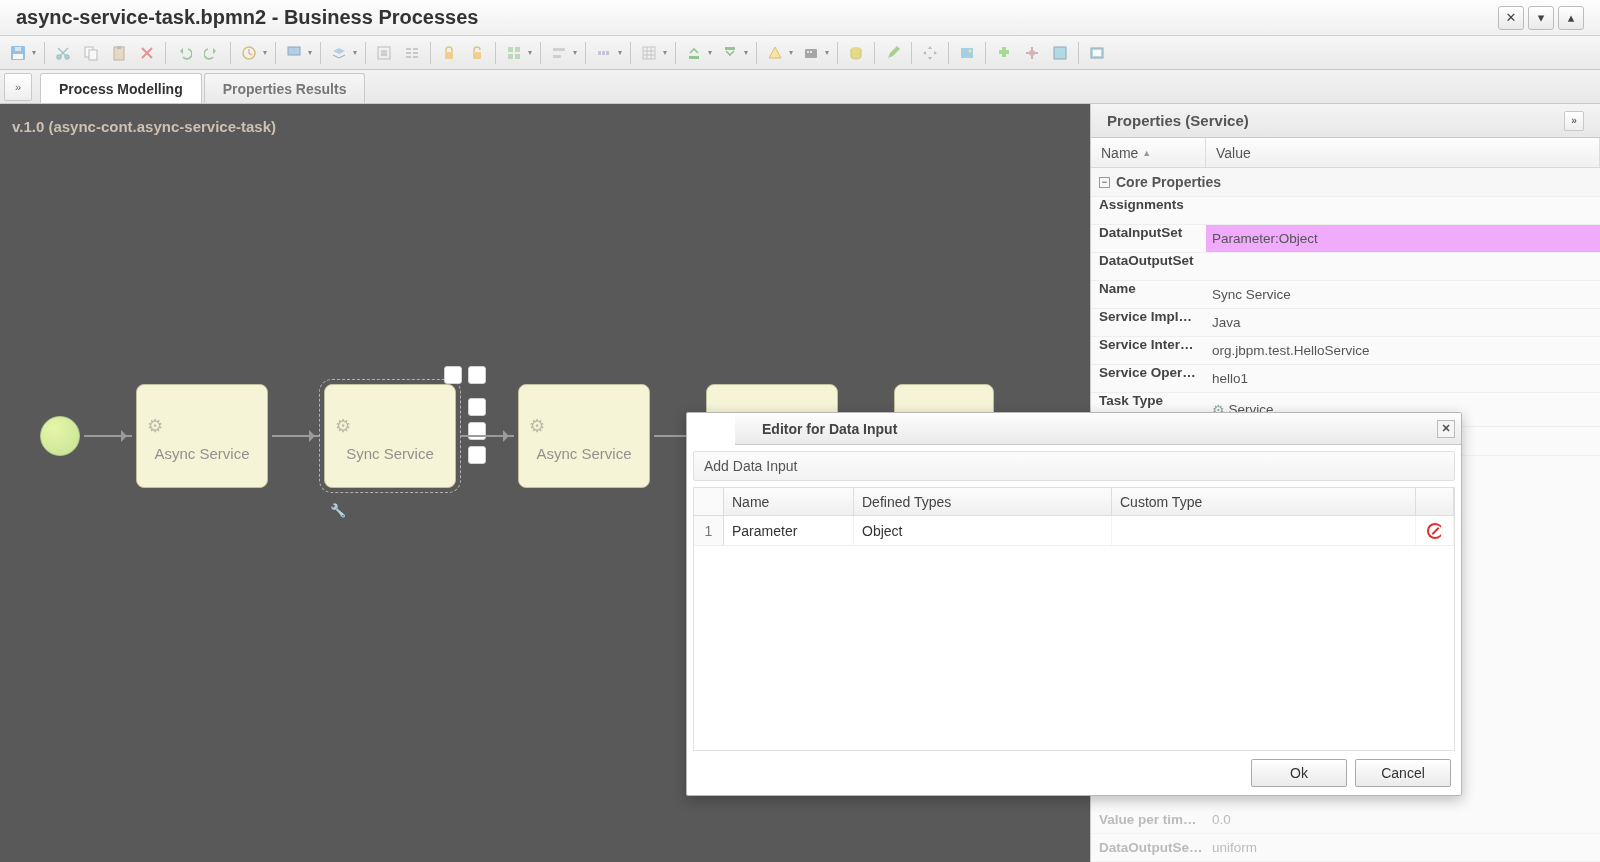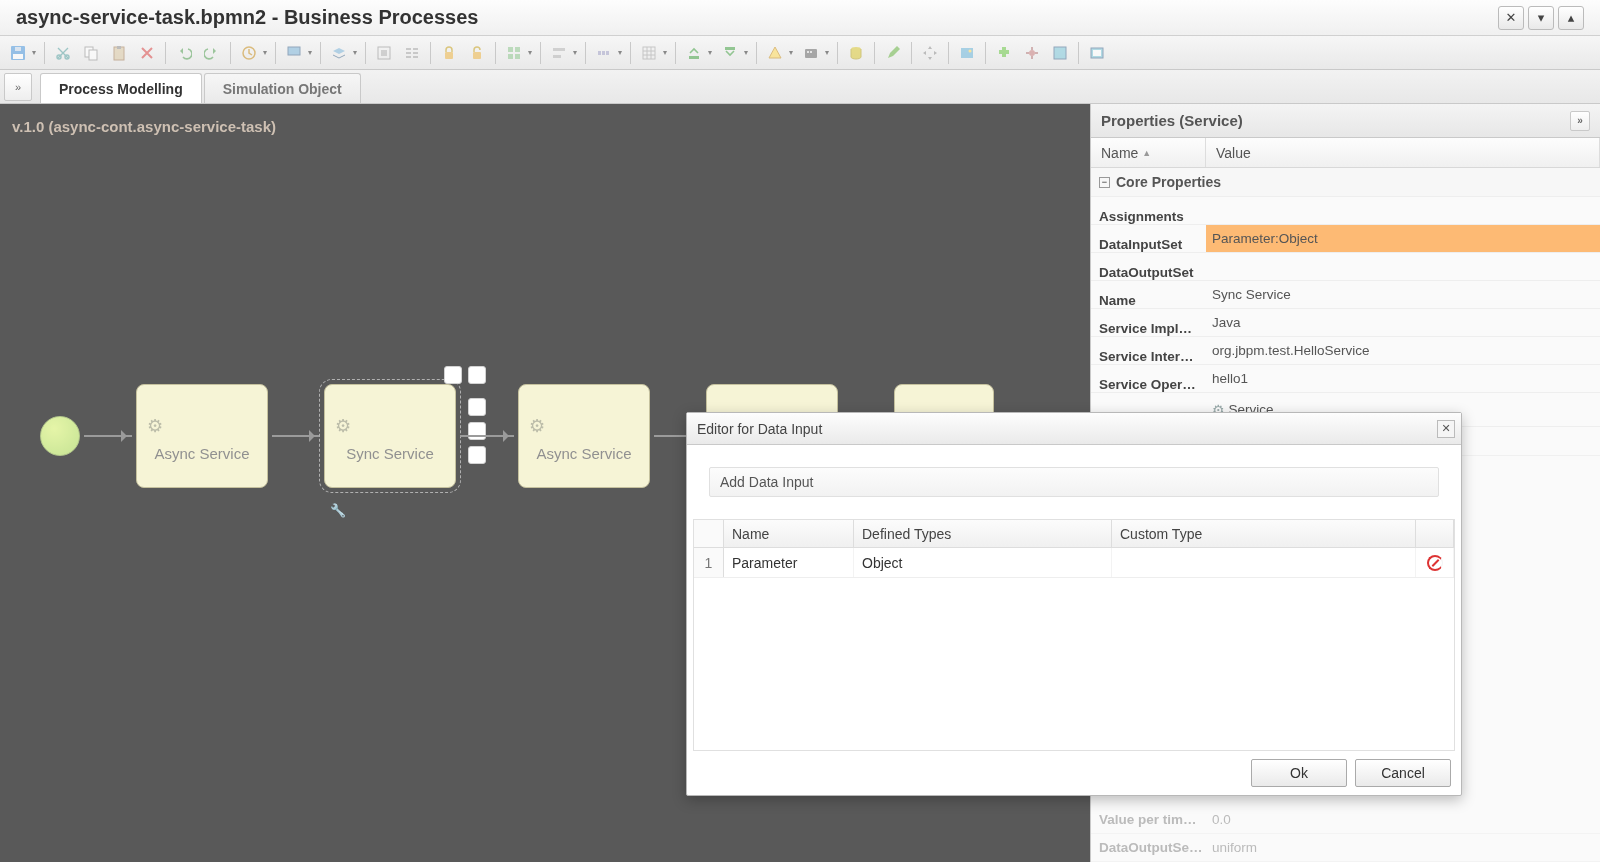--- a/index.html
+++ b/index.html
@@ -215,21 +215,21 @@
     background: #fafafa;
     display: flex;
     flex-direction: column;
   }
   .props-header {
     height: 34px;
     background: linear-gradient(#f4f4f4,#e7e7e7);
     border-bottom: 1px solid #c9c9c9;
     display: flex;
     align-items: center;
-    padding: 0 10px;
+    padding: 0 16px;
     font-weight: 700;
     color: #555;
     font-size: 15px;
     justify-content: space-between;
     gap: 20px;
   }
   .props-header .expbtn{
     width:20px;height:20px;
     border:1px solid #c9c9c9;
     background:linear-gradient(#fff,#eee);
@@ -264,23 +264,23 @@
   .props-section .disc{
     width:11px;height:11px; border:1px solid #999;
     display:inline-flex;align-items:center;justify-content:center;
     font-size:9px;margin-right:6px;color:#666;
     cursor:pointer;
   }
   .prop-row {
     display:flex;
     border-bottom: 1px solid #eee;
     height: 28px;
-    align-items:flex-end;
-  }
-  .prop-row.hl .v{ background:#fdba74;}
+    align-items:flex-start;
+  }
+  .prop-row.hl .v{ background:#f0abfc;}
   .prop-row .k {
     width: 115px;
     padding-left: 8px;
     font-weight: 700;
     color: #444;
     font-size: 13.5px;
     white-space: nowrap;
     overflow: hidden;
     text-overflow: ellipsis;
   }
@@ -319,35 +319,36 @@
     border: 1px solid #b8b8b8;
     box-shadow: 0 4px 14px rgba(0,0,0,0.25);
     border-radius: 2px;
     display:flex; flex-direction:column;
   }
   .modal-title {
     height: 32px;
     background: linear-gradient(#fdfdfd,#eaeaea);
     border-bottom: 1px solid #c9c9c9;
     display:flex; align-items:center; justify-content:space-between;
-    padding: 0 6px 0 10px;
-    font-weight:400;
+    padding: 0 6px 0 27px;
+    font-weight:700;
     color:#444;
     font-size:14px;
+    margin-left:48px;
   }
   .modal-title .xclose{
     width:18px;height:18px;border:1px solid #bbb;
     display:flex;align-items:center;justify-content:center;
     font-size:11px;color:#555;background:#f5f5f5;
     cursor:pointer;
   }
   .modal-toolbar{
     height: 30px;
     border: 1px solid #e0e0e0;
-    margin: 22px;
+    margin: 6px;
     border-radius:2px;
     display:flex;align-items:center;
     padding-left:10px;
     font-size:14px; color:#555;
     background:linear-gradient(#fcfcfc,#f2f2f2);
     cursor:pointer;
   }
   .modal-table {
     flex:1;
     margin: 0 6px;
@@ -639,21 +640,21 @@
       <svg class="ticon" viewBox="0 0 16 16">
         <rect x="2" y="3" width="12" height="10" fill="#8cd" stroke="#579"></rect>
         <rect x="4" y="5" width="8" height="6" fill="#fff"></rect>
       </svg>
     </div>
 </div>
 
 <div class="tabrow">
   <div class="collapsebtn">»</div>
   <div class="tab active">Process Modelling</div>
-  <div class="tab">Simulation Object</div>
+  <div class="tab">Properties Results</div>
 </div>
 
 <div class="main">
   <div class="canvas faded">
     <div class="version-label">v.1.0 (async-cont.async-service-task)</div>
     <div class="diagram">
       <div class="start-event"></div>
       <div class="arrow"></div>
       <div class="task">
         <span class="gear">⚙</span>

